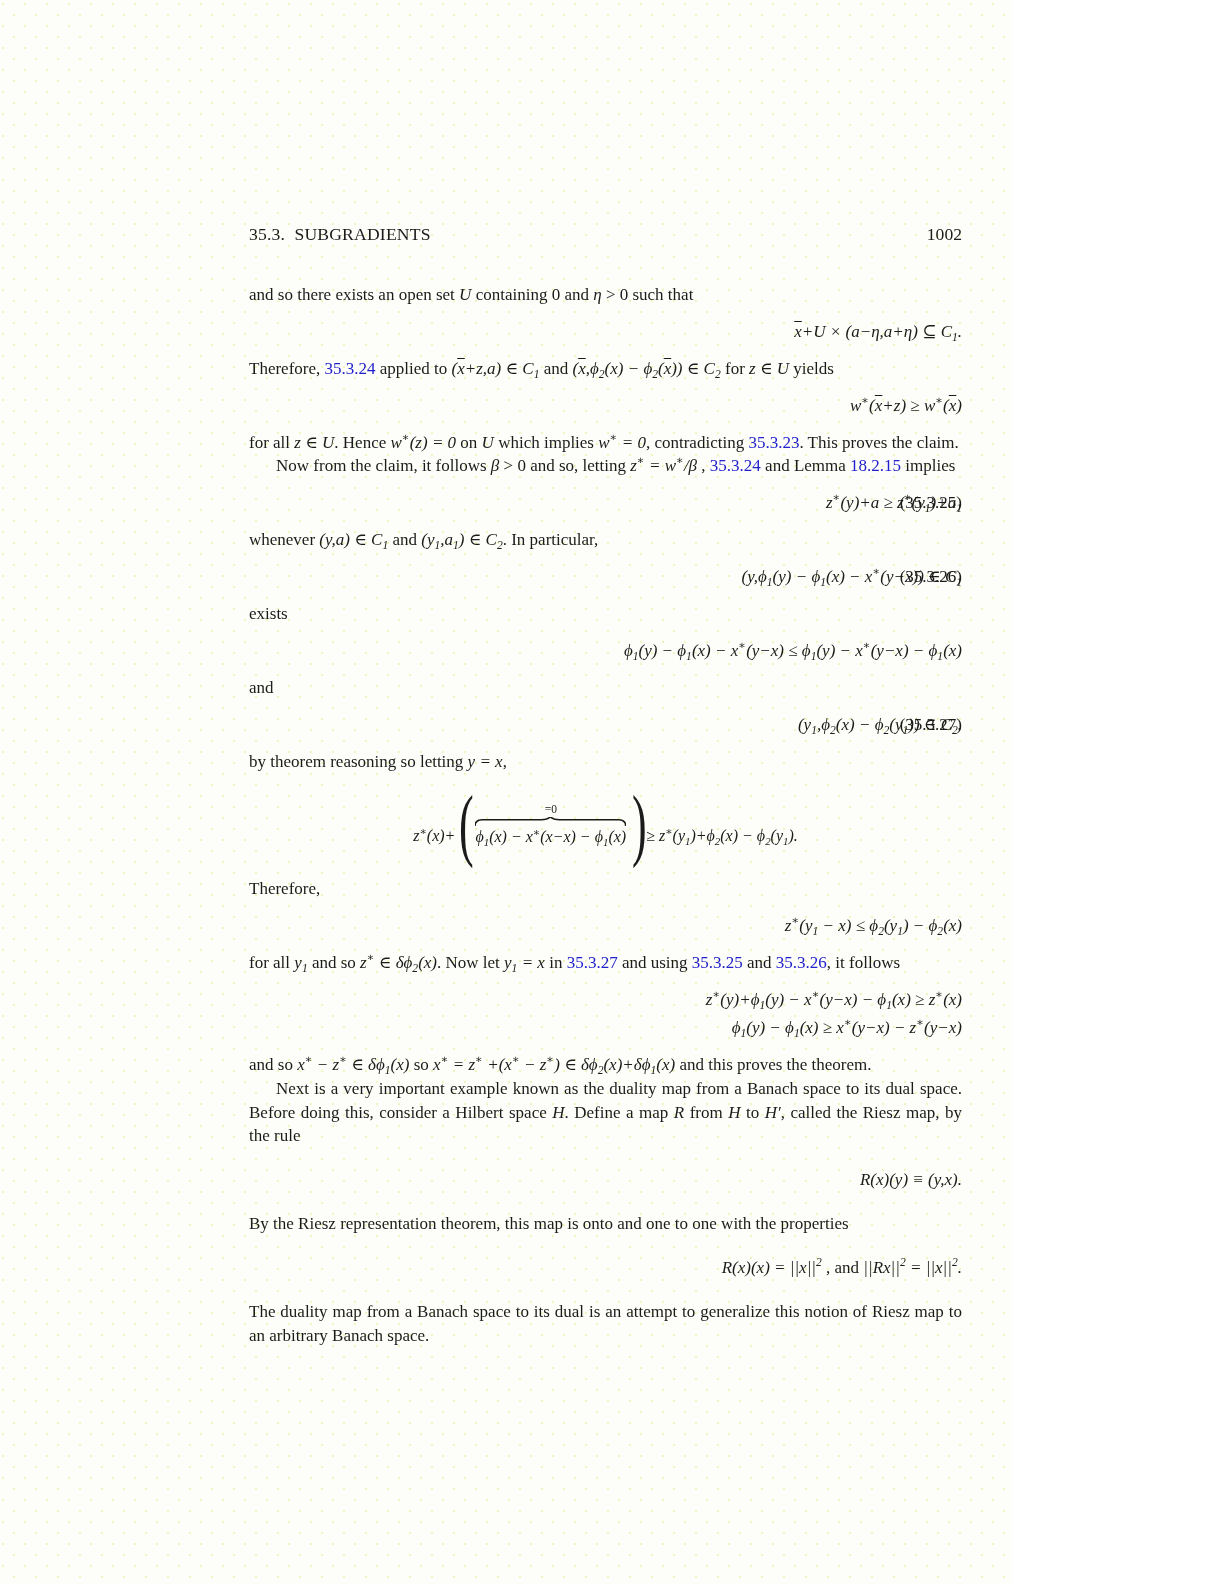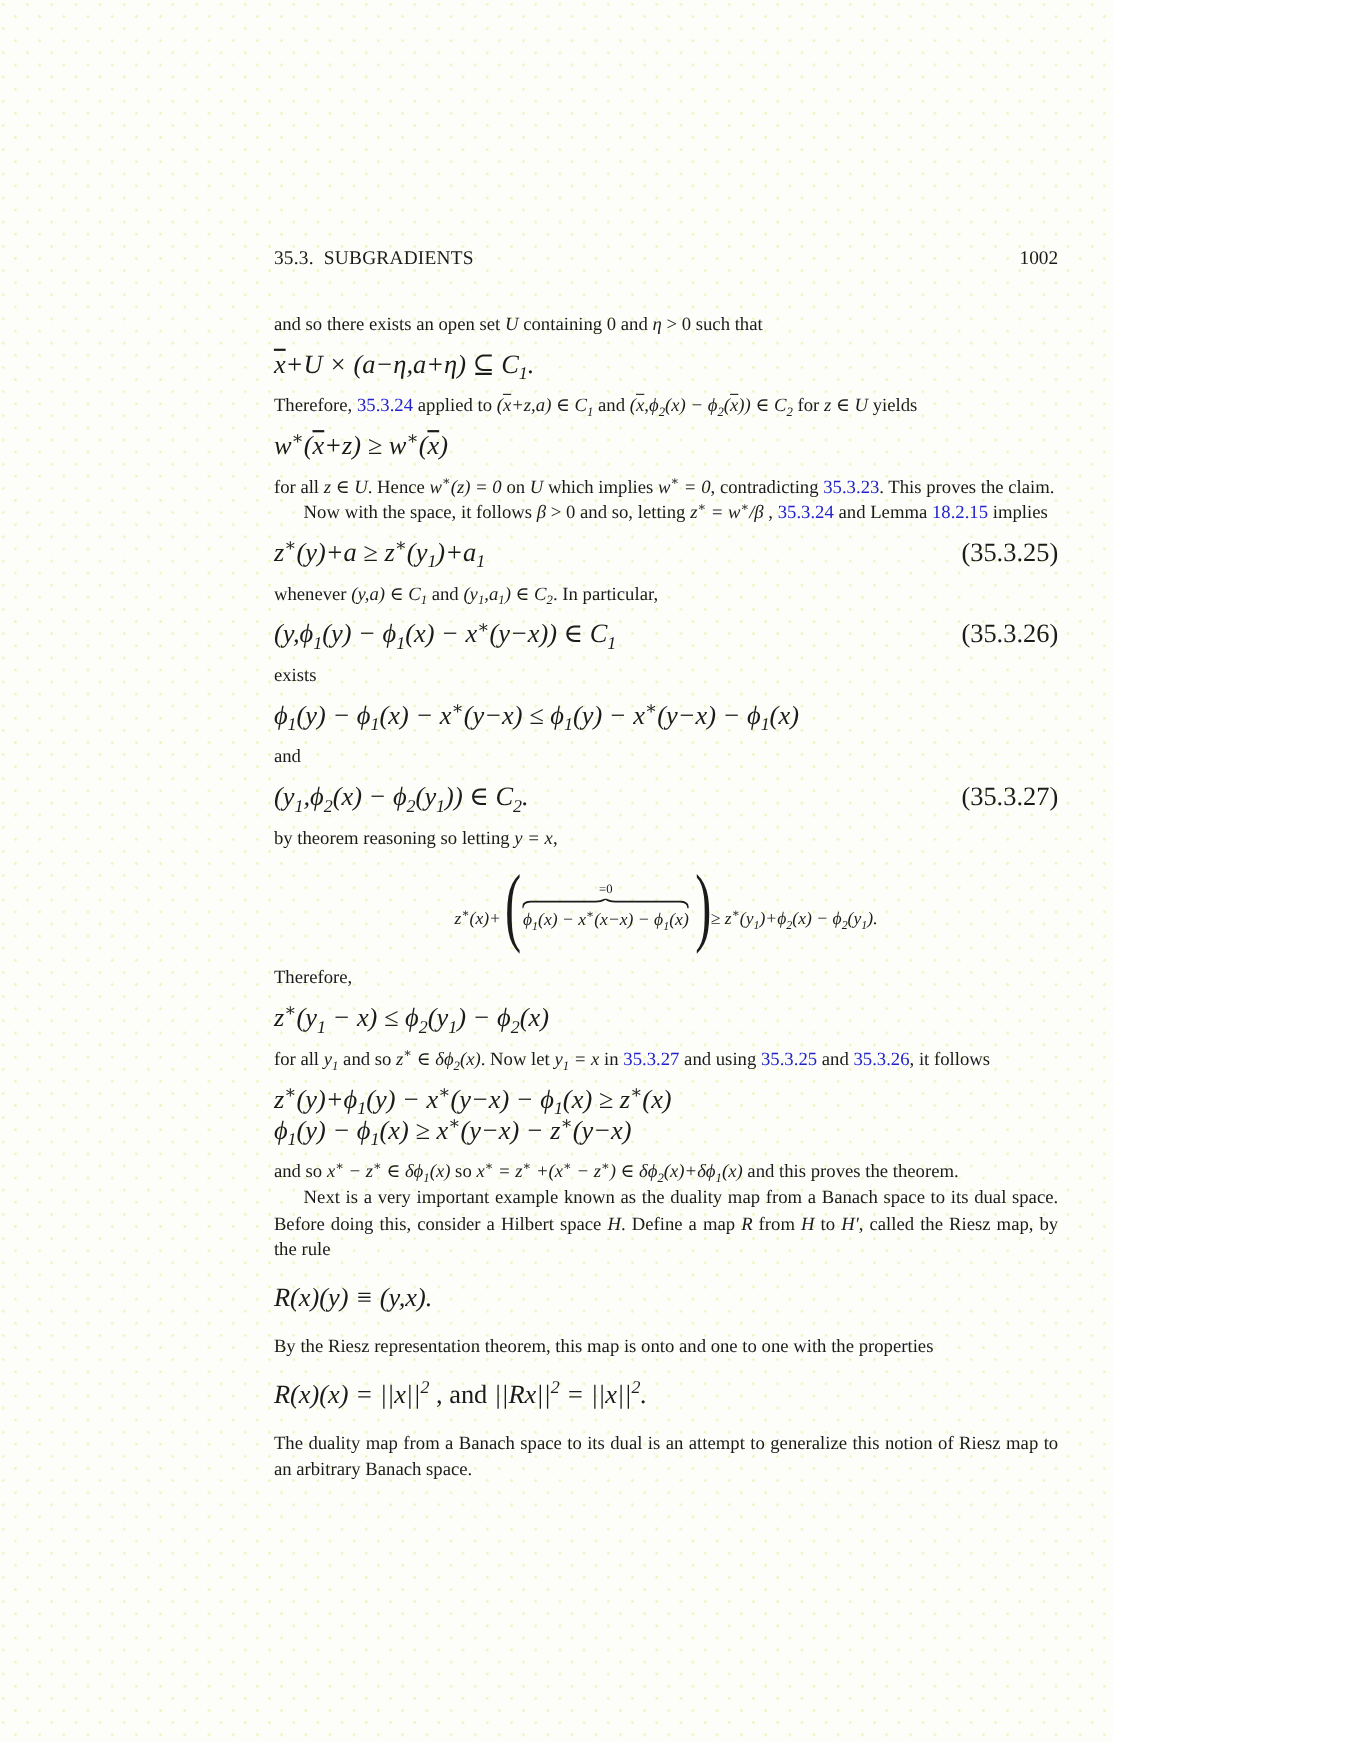--- a/index.html
+++ b/index.html
@@ -14,21 +14,21 @@
     background-size:22px 22px, 22px 22px;
     background-position:3px 4px, 14px 15px;
     color:#1b1b1b;
   }
   .column { position:absolute; left:249px; top:222px; width:713px; }
   .hdr { display:flex; justify-content:space-between; font-size:17.6px; line-height:24px; }
   .hdr .sec { letter-spacing:.2px; }
   .para { margin:0; font-size:17px; line-height:23.8px; text-align:justify; }
   .para.first { margin-top:37px; }
   .para.indent { text-indent:27px; }
-  .eq { position:relative; margin:13px 0; font-size:24px; line-height:24px; text-align:left; }
+  .eq { position:relative; margin:13px 0; font-size:17px; line-height:24px; text-align:right; }
   .eq .num { position:absolute; right:0; top:50%; transform:translateY(-50%); font-style:normal; }
   .mi { font-style:italic; }
   .rm { font-style:normal; }
   .ln { font-style:normal; color:#2222cc; cursor:pointer; text-decoration:none; }
   sup, sub { line-height:0; font-size:68%; }
   sup { vertical-align:super; }
   sub { vertical-align:sub; }
   .ov { text-decoration:overline; }
   .bigeq { display:flex; justify-content:center; align-items:center; margin:17px 0 19px; }
   .bigparen { font-size:80px; font-weight:400; line-height:.85; display:inline-block;
@@ -46,21 +46,21 @@
     <div class="hdr">
       <span class="sec"><span>35.3.</span>&nbsp;&nbsp;<span>SUBGRADIENTS</span></span>
       <span>1002</span>
     </div>
     <div id="content">
         <p class="para first"><span class="rm">and so there exists an open set </span><span class="mi">U</span><span class="rm"> containing 0 and </span><span class="mi">η</span><span class="rm"> &gt; 0 such that</span></p>
         <div class="eq"><span class="mi"><span class="ov">x</span>+U × (a−η,a+η) ⊆ C<sub>1</sub>.</span></div>
         <p class="para"><span class="rm">Therefore, </span><span class="ln">35.3.24</span><span class="rm"> applied to </span><span class="mi">(<span class="ov">x</span>+z,a) ∈ C<sub>1</sub></span><span class="rm"> and </span><span class="mi">(<span class="ov">x</span>,ϕ<sub>2</sub>(x) − ϕ<sub>2</sub>(<span class="ov">x</span>)) ∈ C<sub>2</sub></span><span class="rm"> for </span><span class="mi">z ∈ U</span><span class="rm"> yields</span></p>
         <div class="eq"><span class="mi">w<sup>∗</sup>(<span class="ov">x</span>+z) ≥ w<sup>∗</sup>(<span class="ov">x</span>)</span></div>
         <p class="para"><span class="rm">for all </span><span class="mi">z ∈ U</span><span class="rm">.  Hence </span><span class="mi">w<sup>∗</sup>(z) = 0</span><span class="rm"> on </span><span class="mi">U</span><span class="rm"> which implies </span><span class="mi">w<sup>∗</sup> = 0</span><span class="rm">, contradicting </span><span class="ln">35.3.23</span><span class="rm">.  This proves the claim.</span></p>
-        <p class="para indent"><span class="rm">Now with the space, it follows </span><span class="mi">β</span><span class="rm"> &gt; 0 and so, letting </span><span class="mi">z<sup>∗</sup> = w<sup>∗</sup>/β</span><span class="rm"> , </span><span class="ln">35.3.24</span><span class="rm"> and Lemma </span><span class="ln">18.2.15</span><span class="rm"> implies</span></p>
+        <p class="para indent"><span class="rm">Now from the claim, it follows </span><span class="mi">β</span><span class="rm"> &gt; 0 and so, letting </span><span class="mi">z<sup>∗</sup> = w<sup>∗</sup>/β</span><span class="rm"> , </span><span class="ln">35.3.24</span><span class="rm"> and Lemma </span><span class="ln">18.2.15</span><span class="rm"> implies</span></p>
         <div class="eq"><span class="mi">z<sup>∗</sup>(y)+a ≥ z<sup>∗</sup>(y<sub>1</sub>)+a<sub>1</sub></span><span class="num">(35.3.25)</span></div>
         <p class="para"><span class="rm">whenever </span><span class="mi">(y,a) ∈ C<sub>1</sub></span><span class="rm"> and </span><span class="mi">(y<sub>1</sub>,a<sub>1</sub>) ∈ C<sub>2</sub></span><span class="rm">. In particular,</span></p>
         <div class="eq"><span class="mi">(y,ϕ<sub>1</sub>(y) − ϕ<sub>1</sub>(x) − x<sup>∗</sup>(y−x)) ∈ C<sub>1</sub></span><span class="num">(35.3.26)</span></div>
         <p class="para"><span class="rm">exists</span></p>
         <div class="eq"><span class="mi">ϕ<sub>1</sub>(y) − ϕ<sub>1</sub>(x) − x<sup>∗</sup>(y−x) ≤ ϕ<sub>1</sub>(y) − x<sup>∗</sup>(y−x) − ϕ<sub>1</sub>(x)</span></div>
         <p class="para"><span class="rm">and</span></p>
         <div class="eq"><span class="mi">(y<sub>1</sub>,ϕ<sub>2</sub>(x) − ϕ<sub>2</sub>(y<sub>1</sub>)) ∈ C<sub>2</sub>.</span><span class="num">(35.3.27)</span></div>
         <p class="para"><span class="rm">by theorem reasoning so letting </span><span class="mi">y = x</span><span class="rm">,</span></p>
         <div class="bigeq">
           <span class="mi baseshift">z<sup>∗</sup>(x)+</span>

